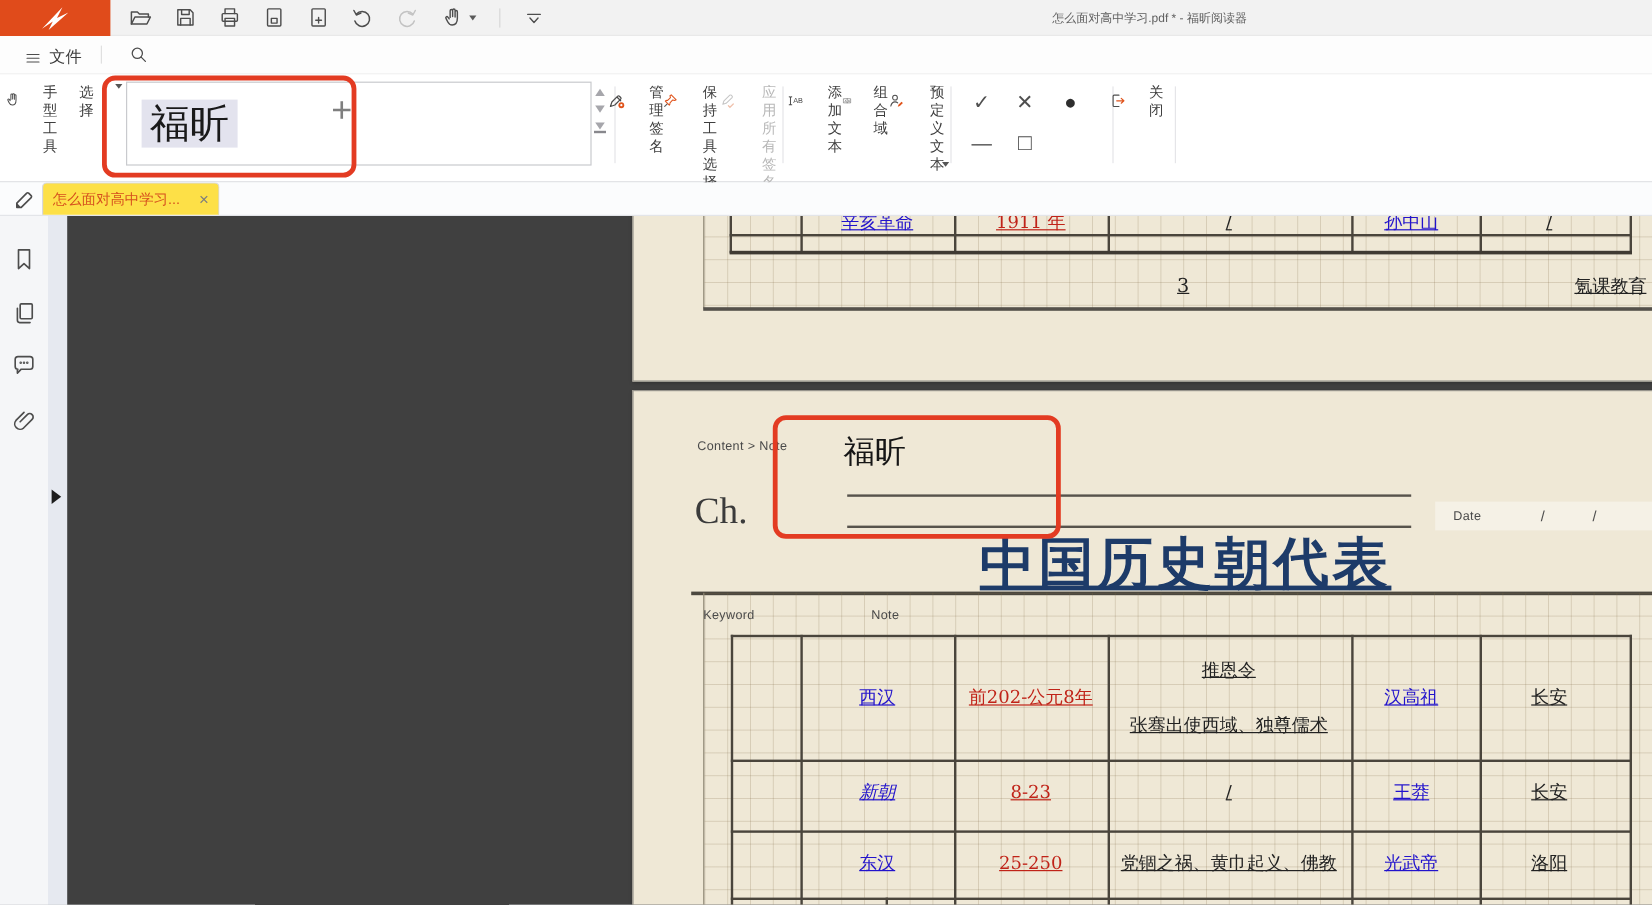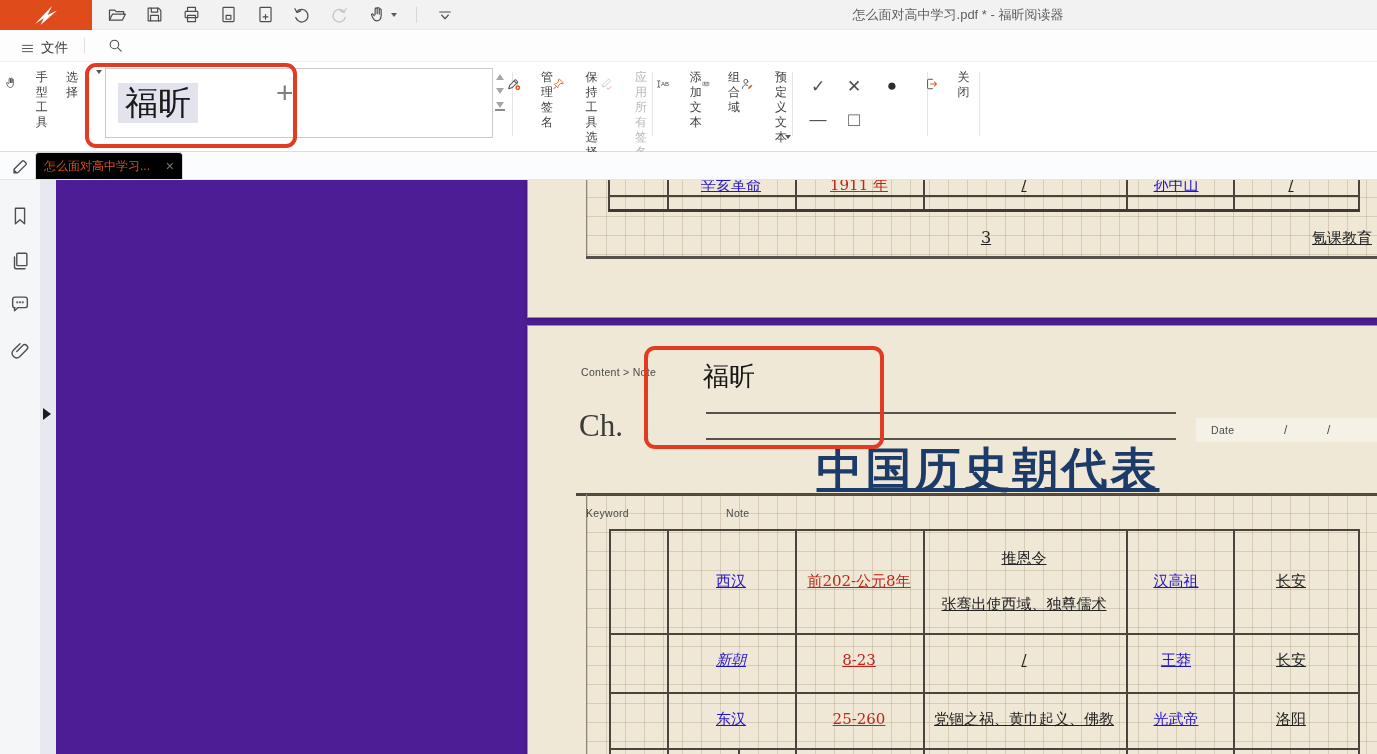--- a/index.html
+++ b/index.html
@@ -11,21 +11,21 @@
   svg{display:block;}
   .ico{stroke:#4d4d4d;fill:none;stroke-width:1.5;stroke-linecap:round;stroke-linejoin:round;}
 
   
   .titlebar{height:30px;background:#f2f2f2;display:flex;align-items:center;position:relative;border-bottom:1px solid #e9e9e9;box-sizing:border-box;}
   .logo-block{width:92px;height:30px;background:#e04b1b;display:flex;align-items:center;justify-content:center;flex:none;}
   .qat{display:flex;align-items:center;gap:15px;margin-left:14px;}
   .qat .qbtn{display:flex;align-items:center;justify-content:center;width:22px;height:22px;}
   .qat .disabled svg{stroke:#c3c3c3;}
   .qat-divider{width:1px;height:16px;background:#d7d7d7;margin:0 2px;}
-  .win-title{position:absolute;left:958px;top:0;height:30px;transform:translateX(-50%);display:flex;align-items:center;font-size:13px;color:#5e5e5e;white-space:nowrap;}
+  .win-title{position:absolute;left:958px;top:0;height:30px;transform:translateX(-50%);display:flex;align-items:center;font-size:10px;color:#5e5e5e;white-space:nowrap;}
   .caret-sm{width:0;height:0;border-left:3.5px solid transparent;border-right:3.5px solid transparent;border-top:4.5px solid #5a5a5a;}
 
   
   .menubar{height:32px;background:#fdfdfd;display:flex;align-items:stretch;padding-left:16px;border-bottom:1px solid #f0f0f0;box-sizing:border-box;font-size:13.5px;color:#3c3c3c;}
   .menu-file{display:flex;align-items:center;gap:6px;padding:18px 4px;}
   .menu-sep{width:1px;background:#e0e0e0;margin:8px 12px;}
   .menu-items{display:flex;align-items:stretch;gap:0;}
   .menu-item{display:flex;align-items:center;padding:0 15px;border-bottom:3px solid transparent;box-sizing:border-box;cursor:default;}
   .menu-item.active{color:#d6500f;font-weight:bold;border-bottom-color:#e2551b;}
   .menu-search{display:flex;align-items:center;padding:0 10px;}
@@ -46,32 +46,32 @@
   .tri.up{border-bottom:6px solid #a6a6ab;}
   .tri.down{border-top:6px solid #a6a6ab;}
   .spin-more{display:flex;flex-direction:column;align-items:center;gap:1px;}
   .spin-more .bar{width:10px;height:2px;background:#88888d;}
   .stamp{position:absolute;width:28px;height:28px;display:flex;align-items:center;justify-content:center;font-size:17px;color:#4f4f4f;}
   .caret-rbn{width:0;height:0;border-left:3.5px solid transparent;border-right:3.5px solid transparent;border-top:4.5px solid #555;}
   .pred-caret{position:absolute;right:-1px;bottom:6px;}
 
   
   .tabbar{height:28px;background:#fbfcfd;position:relative;border-bottom:1px solid #e3e5e9;box-sizing:border-box;}
-  .tab{position:absolute;left:35px;bottom:0;height:27px;width:148px;background:#000000;border:1px solid #d8d8dc;border-bottom:none;border-radius:4px 4px 0 0;display:flex;align-items:center;padding:0 8px;box-sizing:border-box;}
+  .tab{position:absolute;left:35px;bottom:0;height:27px;width:148px;background:#fde047;border:1px solid #d8d8dc;border-bottom:none;border-radius:4px 4px 0 0;display:flex;align-items:center;padding:0 8px;box-sizing:border-box;}
   .tab-label{font-size:12px;color:#d6501e;white-space:nowrap;overflow:hidden;flex:1;}
   .tab-close{color:#7e7e7e;font-size:14px;margin-left:6px;line-height:1;}
   .tabbar-pencil{position:absolute;left:9px;top:3px;}
 
   
   .main{height:574px;display:flex;position:relative;}
   .rail{width:40px;background:#f5f6f8;position:relative;flex:none;}
   .rail .ricon{position:absolute;left:9px;}
   .splitter{width:16px;background:#e6e9f0;flex:none;position:relative;}
   .expander{position:absolute;left:3px;top:228px;width:0;height:0;border-top:6px solid transparent;border-bottom:6px solid transparent;border-left:8px solid #1d1d1d;}
-  .viewer{flex:1;position:relative;overflow:hidden;background:#4c1d95;}
+  .viewer{flex:1;position:relative;overflow:hidden;background:#404040;}
 
   
   .page{position:absolute;background:#efe8d6;border:1px solid #97948c;box-shadow:0 1px 3px rgba(0,0,0,.25);box-sizing:border-box;}
   .page1{left:471px;top:-60px;width:864px;height:198px;}
   .page2{left:471px;top:145px;width:864px;height:490px;}
   .grid-region{position:absolute;background-image:
      linear-gradient(to right, rgba(128,108,72,.22) 1px, transparent 1px),
      linear-gradient(to bottom, rgba(128,108,72,.22) 1px, transparent 1px);
      background-size:19px 19px;border-left:1.5px solid #8d8573;}
   .vline{position:absolute;width:2px;background:#4a453c;}
@@ -407,20 +407,20 @@
       <span class="cell link docfont" style="left:648px;top:243px;">汉高祖</span>
       <span class="cell docfont" style="left:763px;top:243px;">长安</span>
 
       <span class="cell link docfont" style="left:203px;top:322px;font-style:italic;">新朝</span>
       <span class="cell red docfont" style="left:331px;top:322px;">8-23</span>
       <span class="cell docfont" style="left:496px;top:322px;">/</span>
       <span class="cell link docfont" style="left:648px;top:322px;">王莽</span>
       <span class="cell docfont" style="left:763px;top:322px;">长安</span>
 
       <span class="cell link docfont" style="left:203px;top:381px;">东汉</span>
-      <span class="cell red docfont" style="left:331px;top:381px;">25-260</span>
+      <span class="cell red docfont" style="left:331px;top:381px;">25-250</span>
       <span class="cell docfont" style="left:496px;top:381px;">党锢之祸、黄巾起义、佛教</span>
       <span class="cell link docfont" style="left:648px;top:381px;">光武帝</span>
       <span class="cell docfont" style="left:763px;top:381px;">洛阳</span>
     </div>
 
   </div>
 </div>
 
 </body></html>

